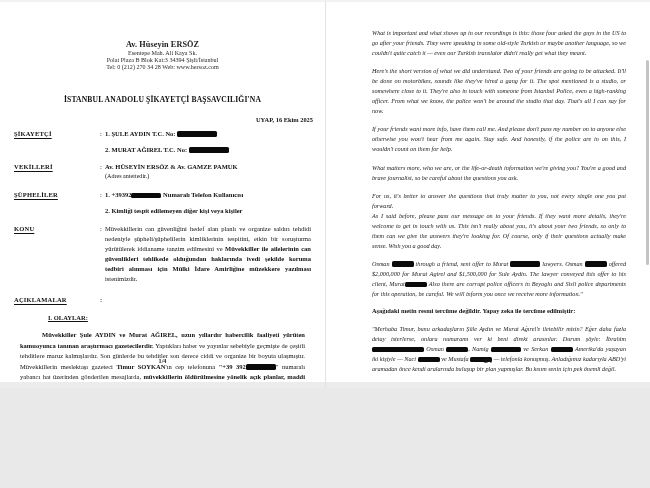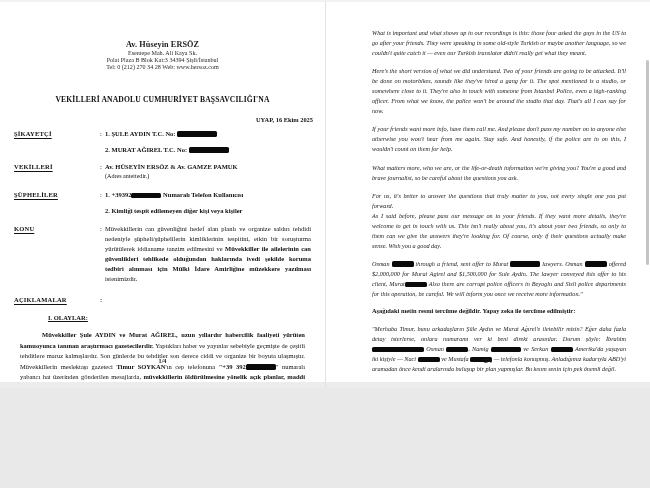--- a/index.html
+++ b/index.html
@@ -223,21 +223,21 @@
   <div class="page left">
     <div class="sheet">
 
       <div class="letterhead">
         <div class="lh-name">Av. Hüseyin ERSÖZ</div>
         <div class="lh-line">Esentepe Mah. Ali Kaya Sk.</div>
         <div class="lh-line">Polat Plaza B Blok Kat:3 34394 Şişli/İstanbul</div>
         <div class="lh-line">Tel: 0 (212) 270 34 28  Web: www.hersoz.com</div>
       </div>
 
-      <div class="court-title">VEKİLLERİ ANADOLU CUMHURİYET BAŞSAVCILIĞI'NA</div>
+      <div class="court-title">İSTANBUL ANADOLU ŞİKAYETÇİ BAŞSAVCILIĞI'NA</div>
 
       <div class="uyap">UYAP, 16 Ekim 2025</div>
 
       <div class="frow" style="margin-top:6px;">
         <div class="flabel">ŞİKAYETÇİ</div>
         <div class="fcolon">:</div>
         <div class="fvalue bold">
           <span>1. ŞULE AYDIN  T.C. No:</span>
           <span class="redact r-l tall"></span>
         </div>

